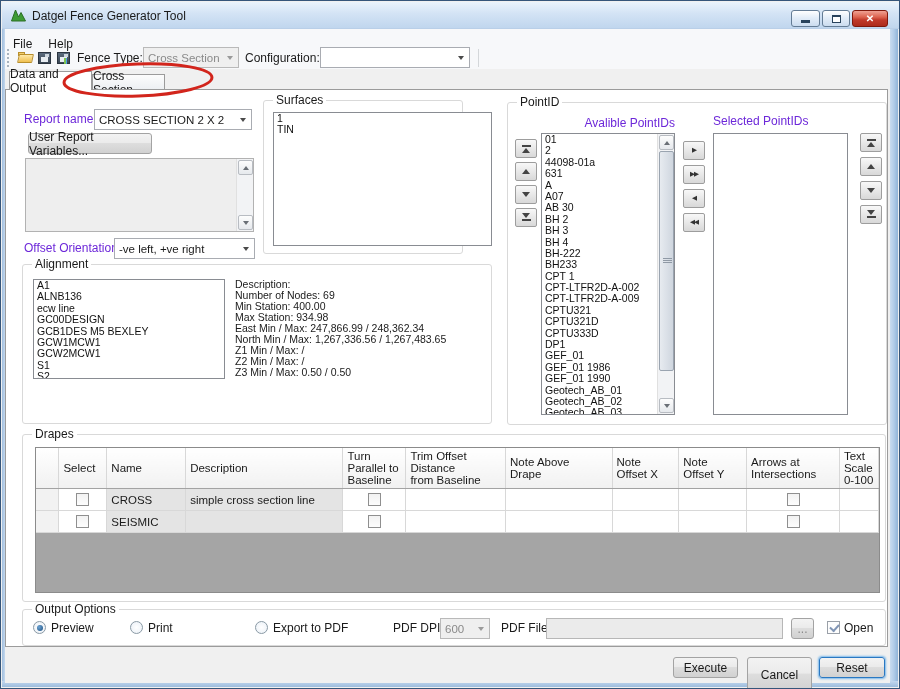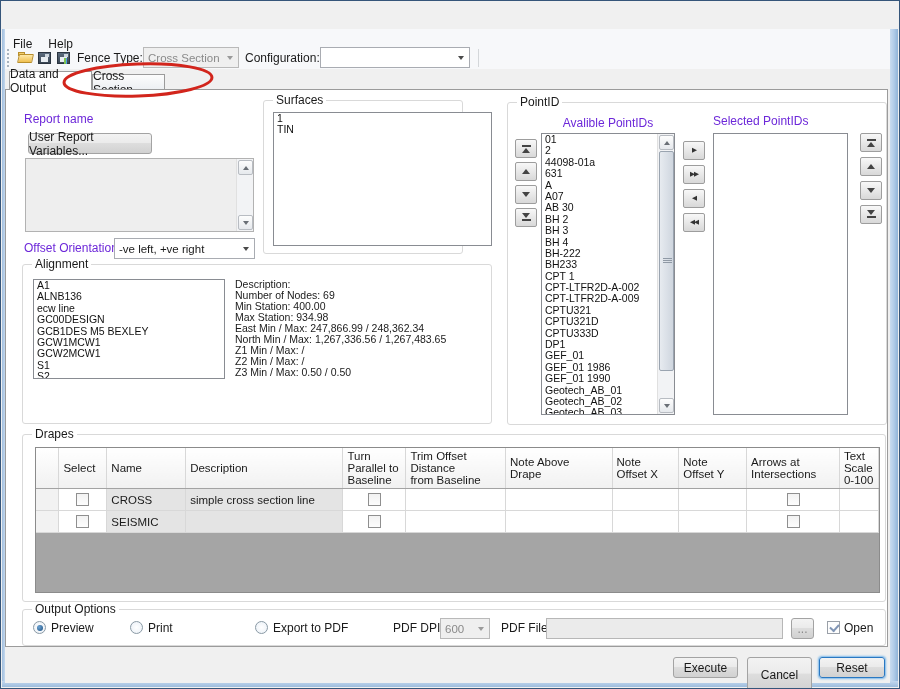--- a/index.html
+++ b/index.html
@@ -106,20 +106,37 @@
   .opt-label { position:absolute; font-size:12px; color:#1a1a1a; white-space:nowrap; }
   .cbx { position:absolute; width:13px; height:13px; border:1px solid #9aa0a8; background:#fdfdfd; }
   .cbx.checked:after { content:""; position:absolute; left:2px; top:2px; width:7px; height:4px;
     border-left:2px solid #8095b5; border-bottom:2px solid #8095b5; transform:rotate(-48deg); }
 </style>
 </head>
 <body>
 
 <div class="window">
 
+  <div class="titlebar">
+    <svg class="app-icon" viewBox="0 0 17 17">
+      <path d="M1.5 14 L5.5 3 L8.5 10 L11 5.5 L15.5 14 Z" fill="#3d9b35" stroke="#2c6e26" stroke-width="1"></path>
+    </svg>
+    <span class="title-text">Datgel Fence Generator Tool</span>
+    <div class="caption">
+      <div class="cap-btn cap-min">
+          <div class="glyph-min"></div>
+        </div>
+      <div class="cap-btn cap-max">
+          <div class="glyph-max"></div>
+        </div>
+      <div class="cap-btn cap-close">
+          <span>✕</span>
+        </div>
+    </div>
+  </div>
 
   <div class="border-left"></div>
   <div class="border-right"></div>
   <div class="border-bottom"></div>
   <div class="chrome-bg"></div>
   <div class="client-bg"></div>
 
   <div class="menubar">
     <span class="menu-item">File</span>
     <span class="menu-item">Help</span>
@@ -157,20 +174,26 @@
 
   <div class="tab active">Data and Output</div>
   <div class="tab inactive">Cross Section</div>
   <svg class="annot" width="158" height="44">
     <ellipse cx="79" cy="22" rx="74" ry="16" fill="none" stroke-width="3" transform="rotate(-2 79 22)" stroke="#d2251c"></ellipse>
   </svg>
 
   <div class="tabpage">
 
     <span class="lbl" style="left:18px; top:22px">Report name</span>
+    <div class="combo" style="left:88px; top:19px; width:158px">
+      <span>CROSS SECTION 2 X 2</span>
+      <span class="arrowbox">
+          <span class="arr-down"></span>
+        </span>
+    </div>
     <div class="btn" style="left:22px; top:43px; width:124px; height:21px">User Report Variables...</div>
 
     <div class="graybox" style="left:19px; top:68px; width:229px; height:74px">
       <div class="vscroll">
         <div class="sb-btn sb-up">
             <div class="tri-u"></div>
           </div>
         <div class="sb-btn sb-down">
             <div class="tri-d"></div>
           </div>
@@ -188,21 +211,21 @@
     <div class="group" style="left:257px; top:10px; width:200px; height:154px">
       <span class="glabel">Surfaces</span>
       <div class="listbox" style="left:9px; top:11px; width:219px; height:134px">
           <div class="list-item">1</div>
           <div class="list-item">TIN</div>
         </div>
     </div>
 
     <div class="group" style="left:501px; top:12px; width:380px; height:323px">
       <span class="glabel">PointID</span>
-      <div class="lbl" style="left:33px; top:13px; width:134px; text-align:center">Avalible PointIDs</div>
+      <div class="lbl" style="left:33px; top:13px; width:134px; text-align:right">Avalible PointIDs</div>
       <div class="lbl" style="left:205px; top:11px; width:135px; text-align:left">Selected PointIDs</div>
 
       <div class="sq" style="left:7px; top:36px">
           <div class="hbar"></div>
           <div class="t-up"></div>
         </div>
       <div class="sq" style="left:7px; top:59px">
           <div class="t-up"></div>
         </div>
       <div class="sq" style="left:7px; top:82px">

